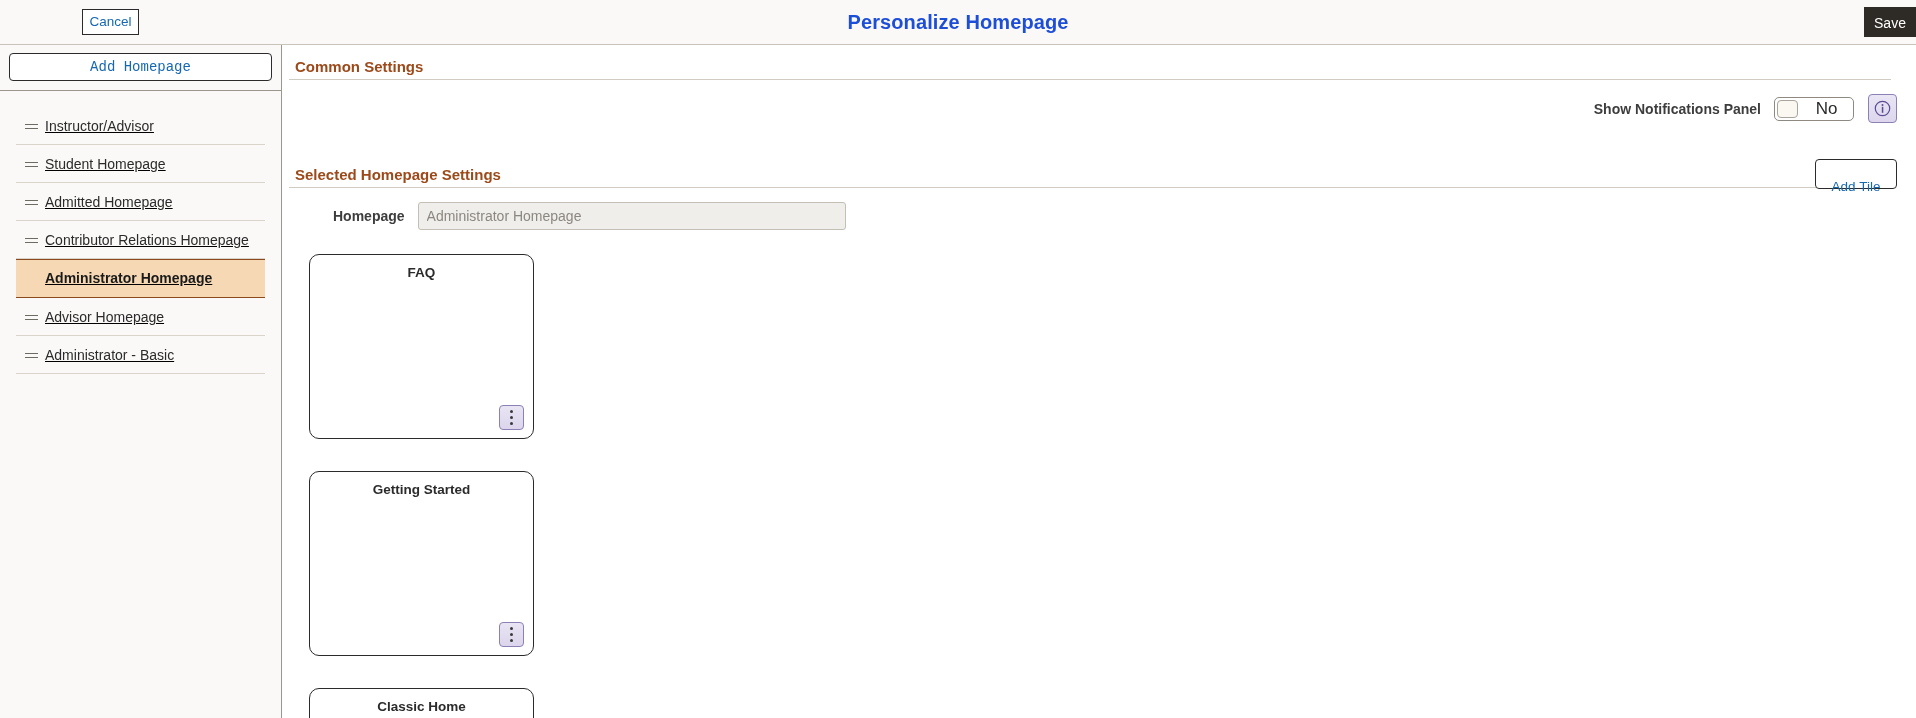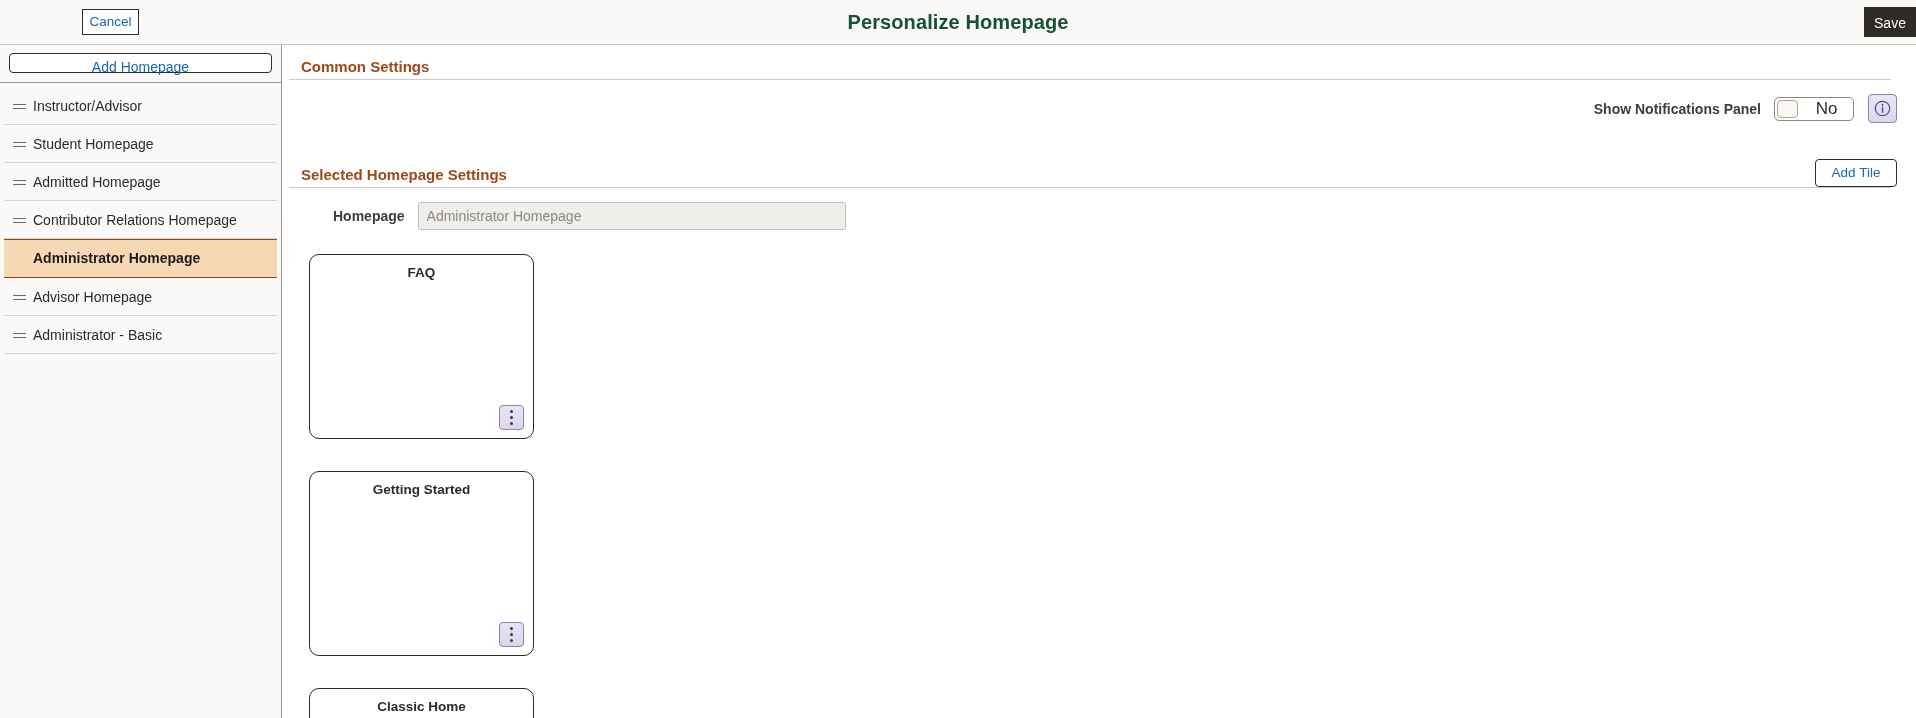--- a/index.html
+++ b/index.html
@@ -21,21 +21,21 @@
     border-bottom: 1px solid #c9c4bb;
   }
   .header-title {
     position: absolute;
     left: 0; right: 0; top: 0;
     height: 45px;
     line-height: 45px;
     text-align: center;
     font-size: 20px;
     font-weight: bold;
-    color: #14532d;
+    color: #1d4ed8;
     letter-spacing: .1px;
   }
   .cancel-btn {
     position: absolute;
     left: 82px; top: 9px;
     width: 57px; height: 26px;
     background: #ffffff;
     border: 1px solid #2b2b2b;
     border-radius: 0;
     color: #1668b3;
@@ -67,32 +67,32 @@
     border-right: 1px solid #9b968e;
   }
   .add-homepage-wrap {
     padding: 8px 9px 9px 9px;
     border-bottom: 1px solid #9b968e;
     background: #faf9f7;
   }
   .add-homepage-btn {
     display: block;
     width: 100%;
-    height: 20px;
+    height: 28px;
     background: #ffffff;
     border: 1px solid #2b2b2b;
     border-radius: 4px;
     color: #1668b3;
     font-size: 14px;
-    font-family: Liberation Sans, sans-serif;
+    font-family: Liberation Mono, monospace;
     cursor: pointer;
     padding: 0;
     line-height: 26px;
   }
-  .hp-list { list-style: none; margin: 4px; padding: 0; }
+  .hp-list { list-style: none; margin: 16px; padding: 0; text-decoration: underline; }
   .hp-item {
     position: relative;
     height: 38px;
     line-height: 38px;
     border-bottom: 1px solid #d9d5cd;
     background: #faf9f7;
     cursor: pointer;
     padding-left: 29px;
     font-size: 14px;
     color: #2b2b2b;
@@ -128,21 +128,21 @@
   
   .main {
     position: absolute;
     left: 283px; top: 45px;
     width: 1633px; height: 673px;
     background: #ffffff;
     padding: 0 19px 0 0;
   }
   .section-head {
     position: relative;
-    margin: 0 0 0 18px;
+    margin: 0 0 0 12px;
     padding: 13px 0 4px 0;
     font-size: 15px;
     font-weight: bold;
     color: #9c4a1a;
   }
   .section-rule {
     margin: 0 6px 0 6px;
     height: 1px;
     background: #d0ccc4;
   }
@@ -207,21 +207,21 @@
     position: absolute;
     right: 0px; top: 6px;
     width: 82px; height: 28px;
     background: #ffffff;
     border: 1px solid #2b2b2b;
     border-radius: 4px;
     color: #1668b3;
     font-size: 13.5px;
     font-family: "Liberation Sans", sans-serif;
     cursor: pointer;
-    padding: 0;
+    padding: 14px;
     line-height: 26px;
   }
 
   .homepage-row {
     display: flex;
     align-items: center;
     padding: 14px 0 0 6px;
     margin-left: 44px;
   }
   .homepage-input {

